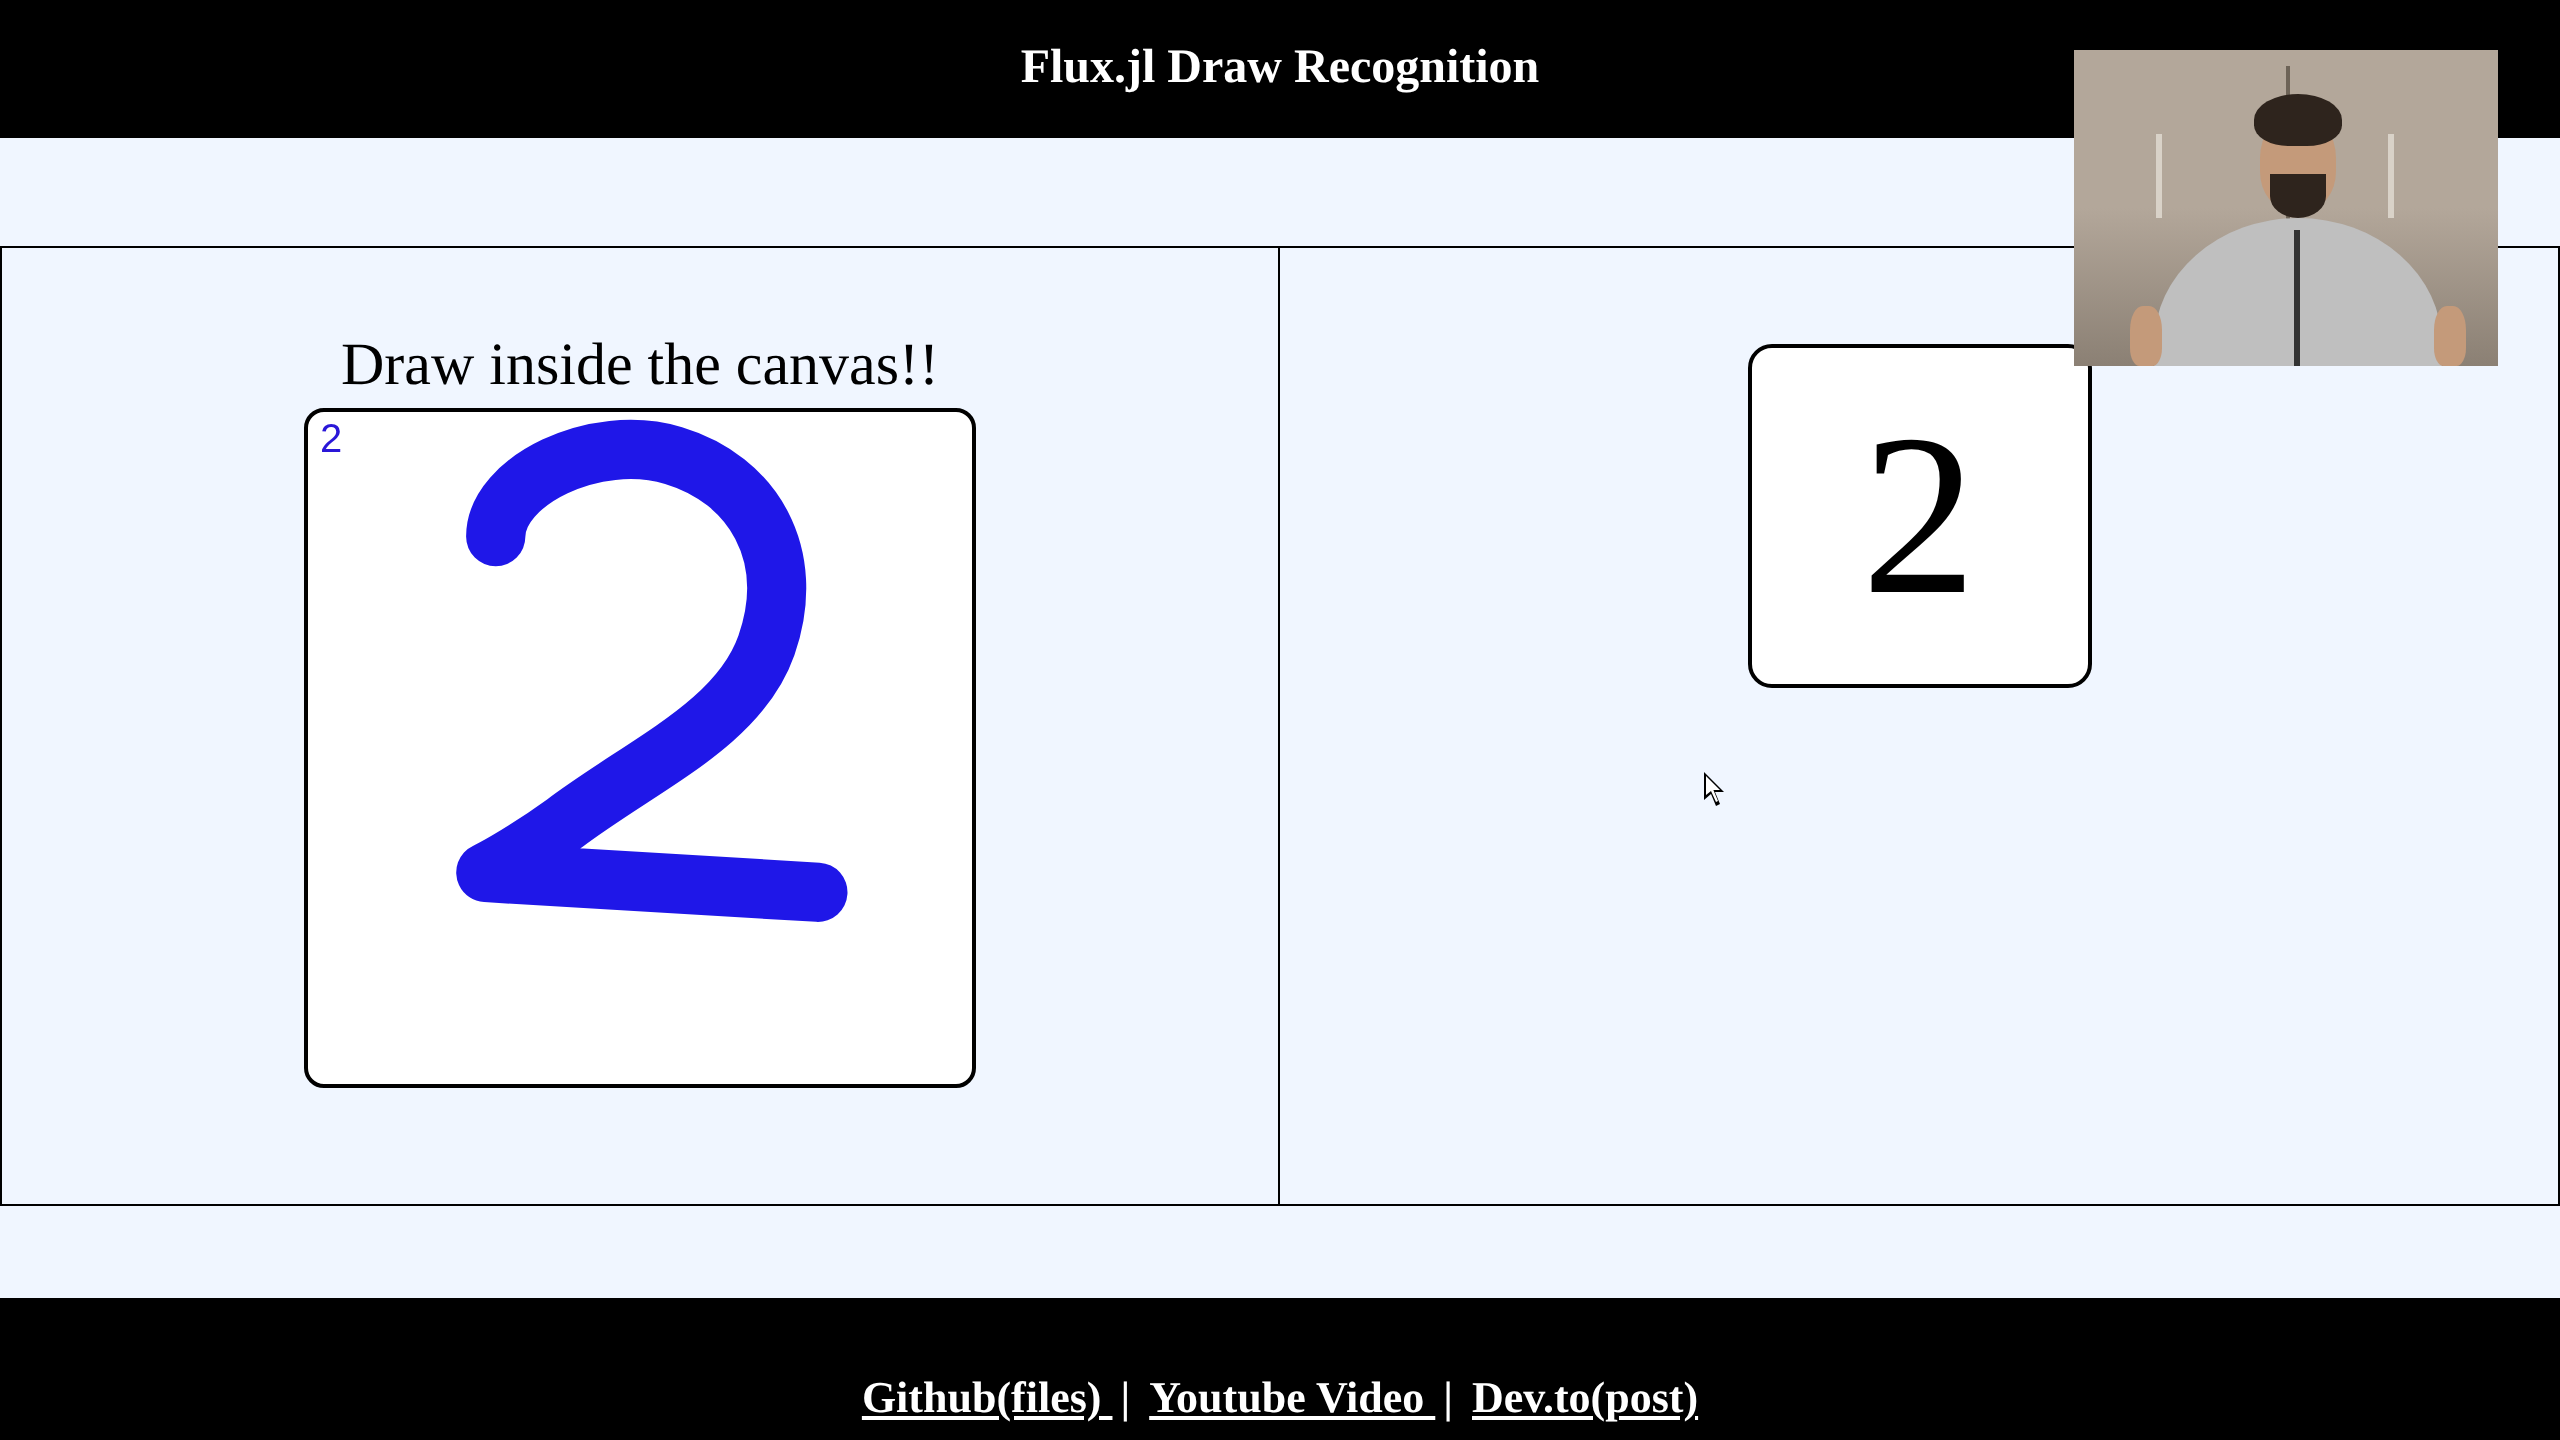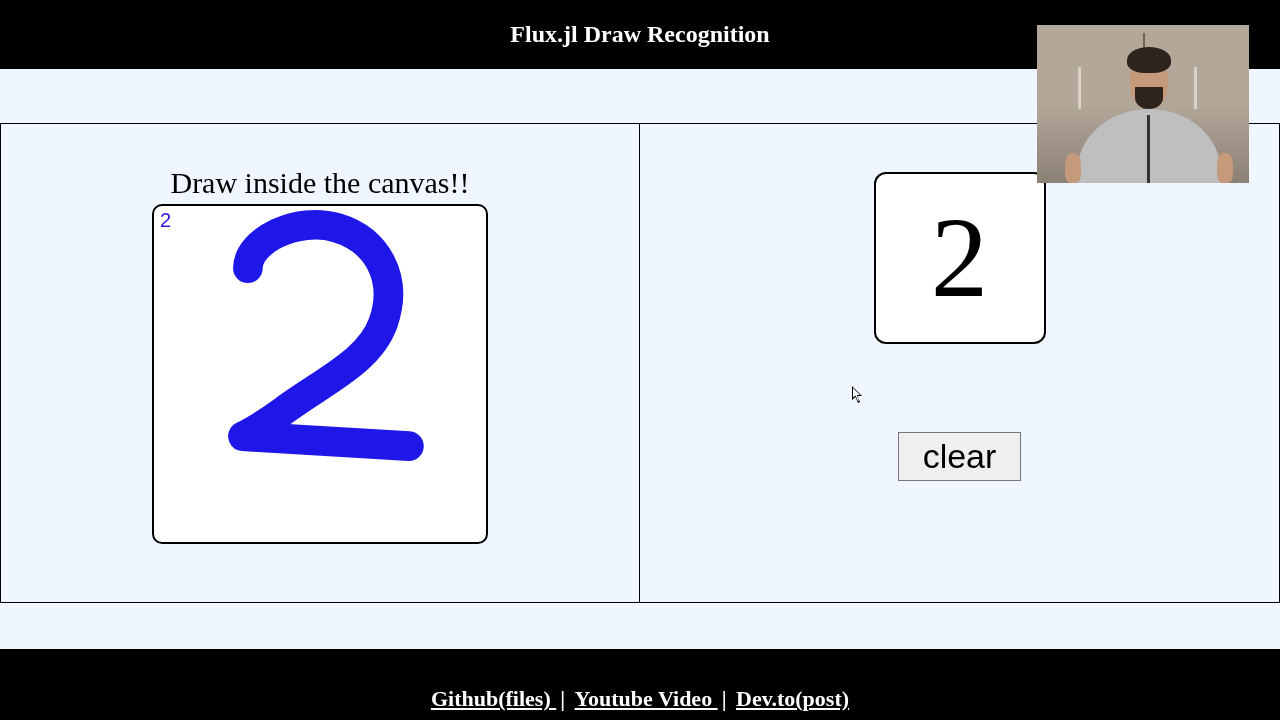--- a/index.html
+++ b/index.html
@@ -222,21 +222,20 @@
                    C 105 226, 90 233, 90 233
                    L 258 243" stroke="#1f17e8" stroke-width="30" fill="none" stroke-linecap="round" stroke-linejoin="round"></path>
         </svg>
       </div>
     </div>
 
     <div class="panel-right">
       <div class="output-box">
         <span>2</span>
       </div>
-      <button class="clear-btn">clear</button>
     </div>
 
   </div>
 </div>
 
 <div class="footer">
   <span>
     <a href="#">Github(files) </a>
     <span class="sep">| </span>
     <a href="#">Youtube Video </a>

